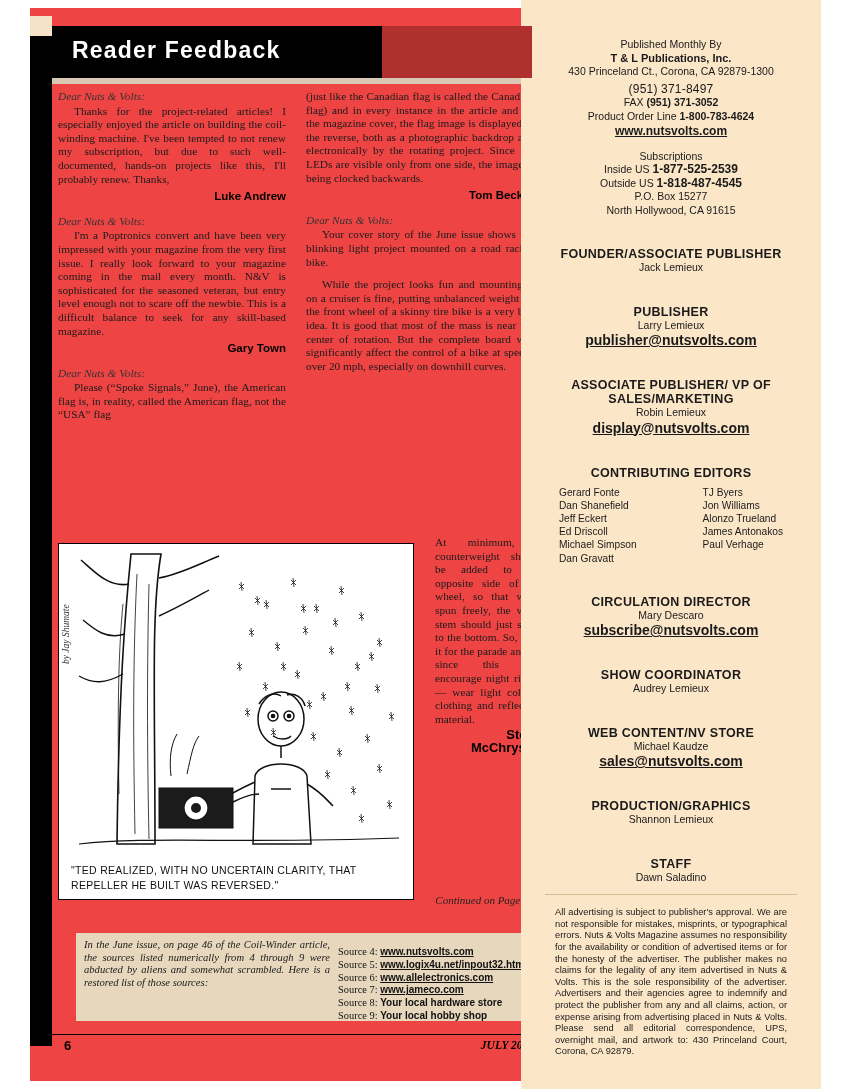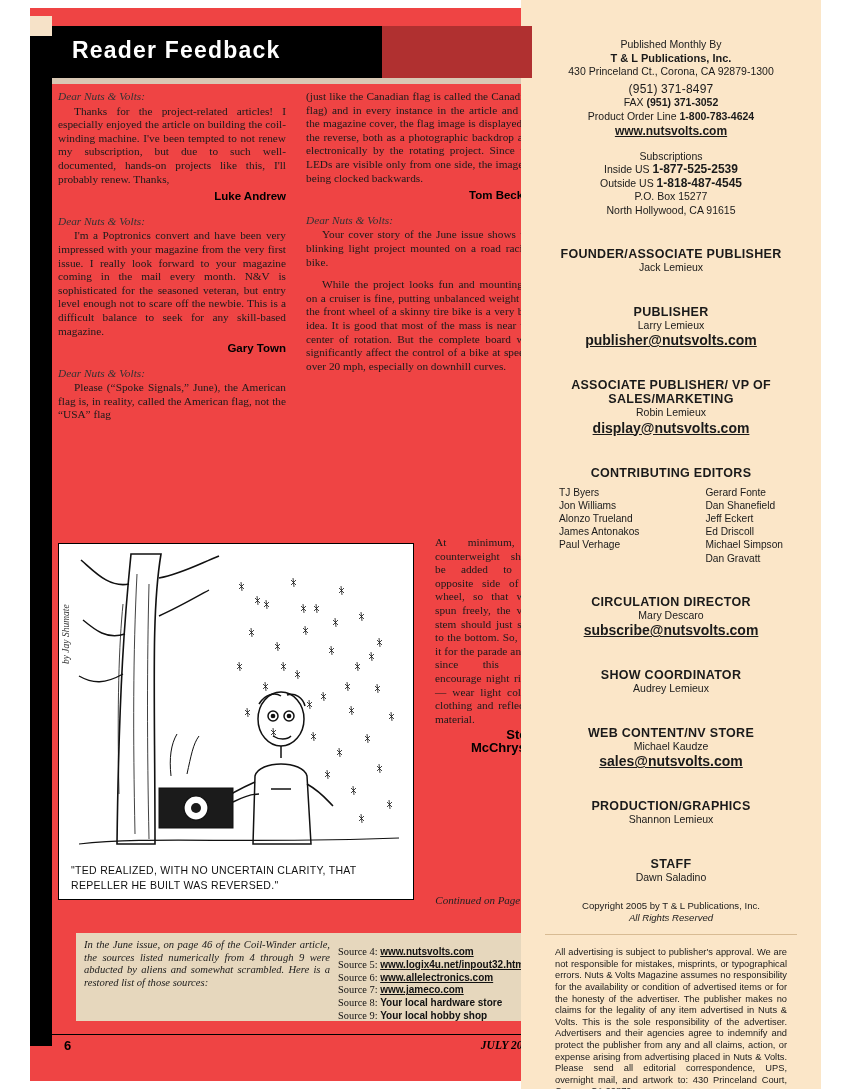--- a/index.html
+++ b/index.html
@@ -373,55 +373,51 @@
       <div class="r-sub">Larry Lemieux</div>
       <div class="r-link">publisher@nutsvolts.com</div>
 
       <div class="r-head">ASSOCIATE PUBLISHER/ VP OF SALES/MARKETING</div>
       <div class="r-sub">Robin Lemieux</div>
       <div class="r-link">display@nutsvolts.com</div>
 
       <div class="r-head">CONTRIBUTING EDITORS</div>
       <div class="editors">
         <div>
-          <div>TJ Byers</div>
-          <div>Jon Williams</div>
-          <div>Alonzo Trueland</div>
-          <div>James Antonakos</div>
-          <div>Paul Verhage</div>
-        </div>
-        <div>
           <div>Gerard Fonte</div>
           <div>Dan Shanefield</div>
           <div>Jeff Eckert</div>
           <div>Ed Driscoll</div>
           <div>Michael Simpson</div>
           <div>Dan Gravatt</div>
         </div>
+        <div>
+          <div>TJ Byers</div>
+          <div>Jon Williams</div>
+          <div>Alonzo Trueland</div>
+          <div>James Antonakos</div>
+          <div>Paul Verhage</div>
+        </div>
       </div>
 
       <div class="r-head">CIRCULATION DIRECTOR</div>
       <div class="r-sub">Mary Descaro</div>
       <div class="r-link">subscribe@nutsvolts.com</div>
 
       <div class="r-head">SHOW COORDINATOR</div>
       <div class="r-sub">Audrey Lemieux</div>
 
       <div class="r-head">WEB CONTENT/NV STORE</div>
       <div class="r-sub">Michael Kaudze</div>
       <div class="r-link">sales@nutsvolts.com</div>
 
       <div class="r-head">PRODUCTION/GRAPHICS</div>
       <div class="r-sub">Shannon Lemieux</div>
 
       <div class="r-head">STAFF</div>
       <div class="r-sub">Dawn Saladino</div>
 
-      <div class="copy">
-        <div>Copyright 2005 by T &amp; L Publications, Inc.</div>
-        <div style="font-style:italic">All Rights Reserved</div>
-      </div>
 
       <div class="sep"></div>
       <div class="legal">All advertising is subject to publisher's approval. We are not responsible for mistakes, misprints, or typographical errors. Nuts &amp; Volts Magazine assumes no responsibility for the availability or condition of advertised items or for the honesty of the advertiser. The publisher makes no claims for the legality of any item advertised in Nuts &amp; Volts. This is the sole responsibility of the advertiser. Advertisers and their agencies agree to indemnify and protect the publisher from any and all claims, action, or expense arising from advertising placed in Nuts &amp; Volts. Please send all editorial correspondence, UPS, overnight mail, and artwork to: 430 Princeland Court, Corona, CA 92879.</div>
     </div>
   </div>
 </div>
 
 </body></html>

